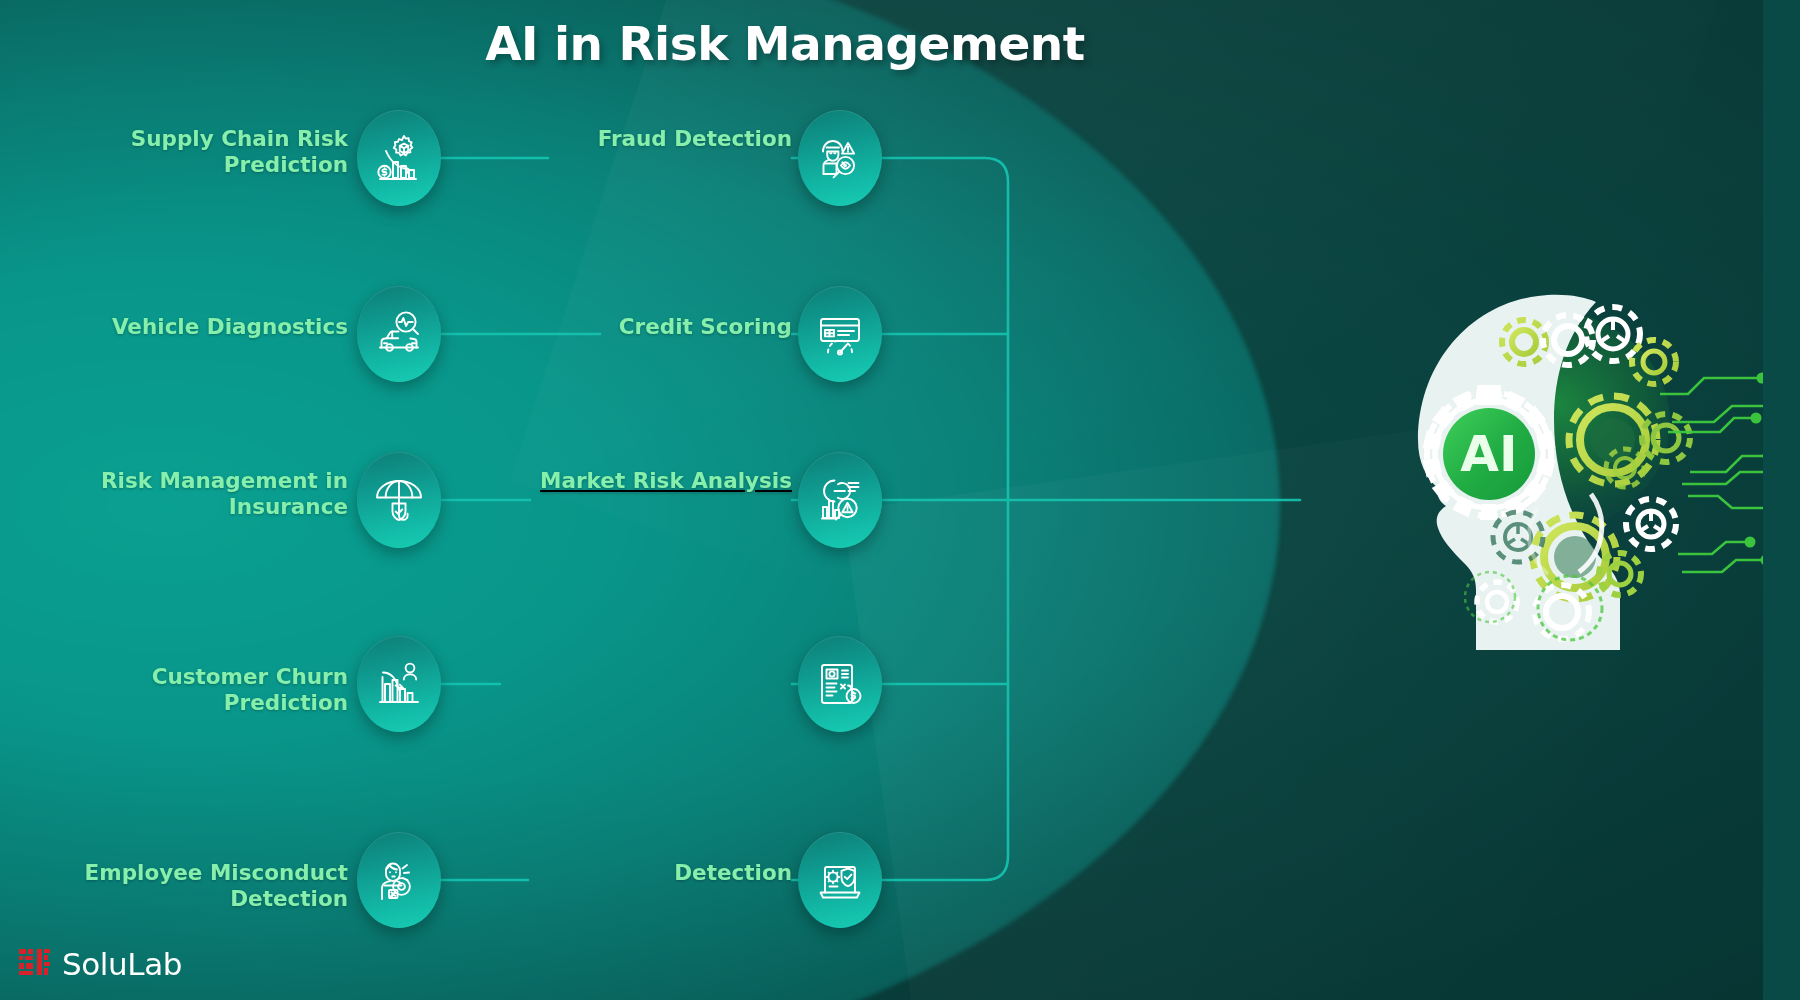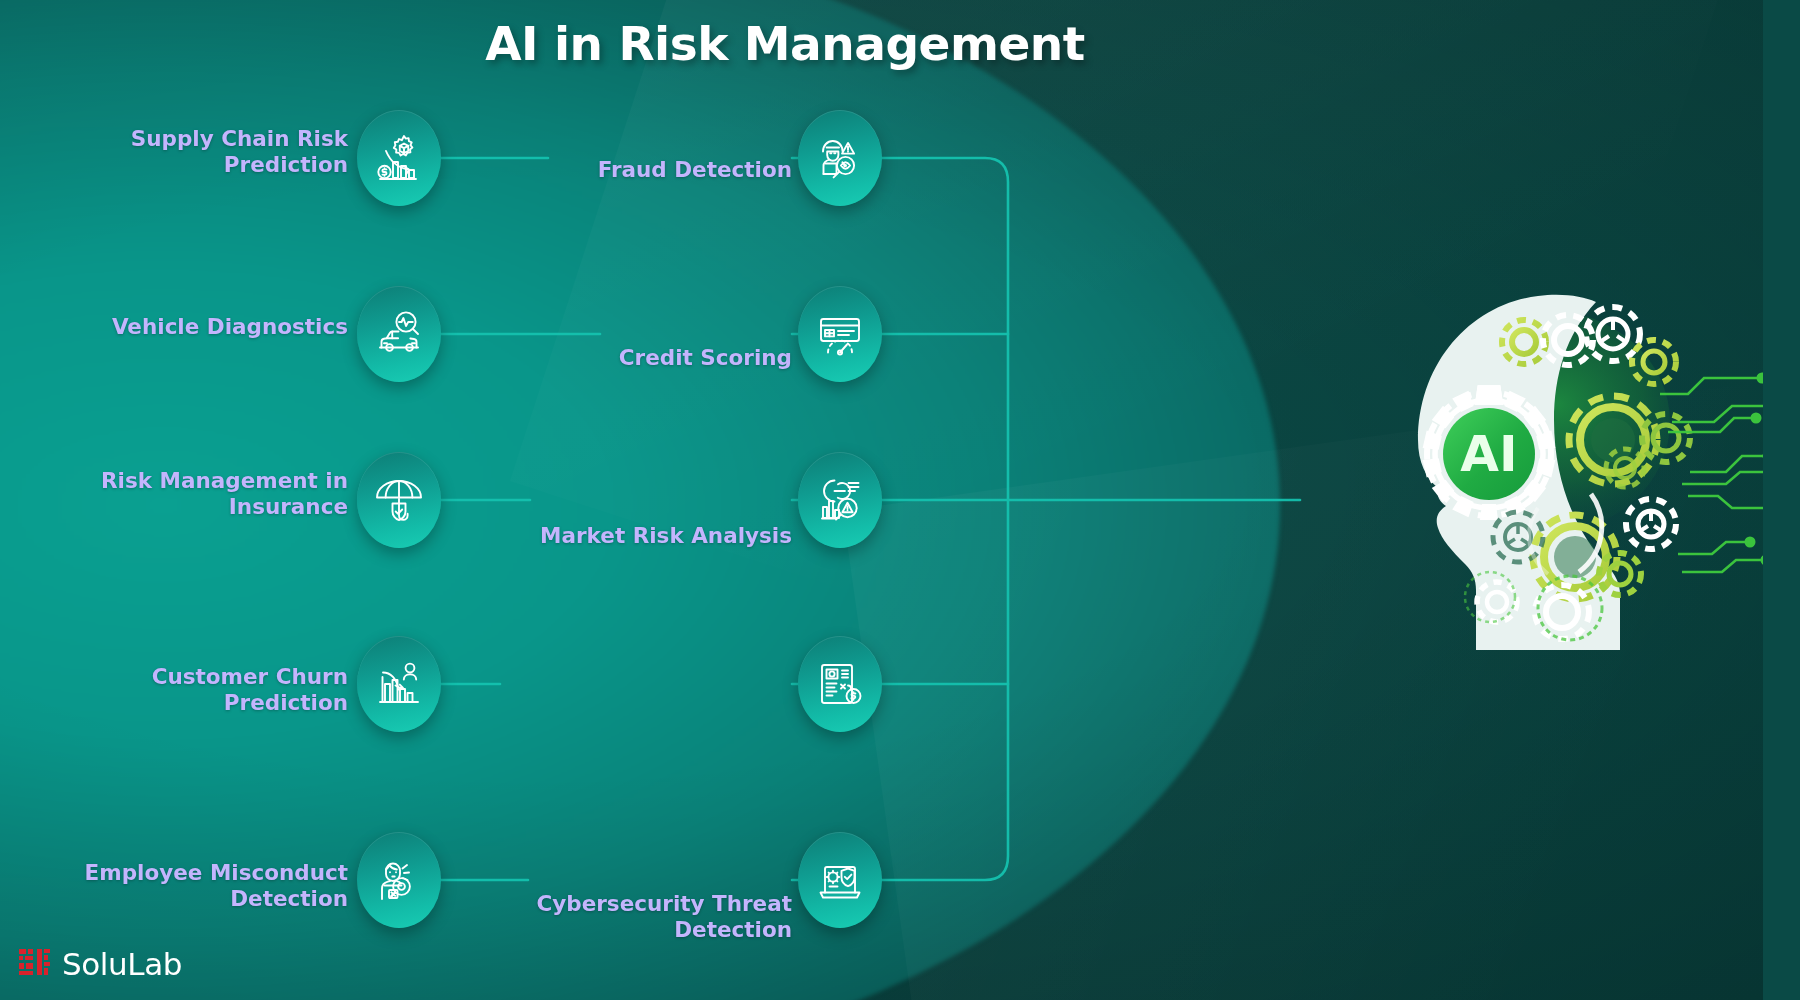--- a/index.html
+++ b/index.html
@@ -30,23 +30,23 @@
 
   
   .title { position:absolute; left:0; top:16px; width:1570px; text-align:center;
     font-size:47px; font-weight:bold; color:#ffffff; letter-spacing:-0.5px;
     text-shadow:3px 4px 7px rgba(0,0,0,0.30);
     font-family:"DejaVu Sans", sans-serif; }
 
   
   .wires { position:absolute; left:0; top:0; width:1800px; height:1000px; }
   .col-a { position:absolute; }
-  .col-b { position:absolute;margin-top:31px; }
-
-  .lbl { color:#c4b5fd; font-size:21.5px; font-weight:bold; line-height:1.22;
+  .col-b { position:absolute; }
+
+  .lbl { color:#86efac; font-size:21.5px; font-weight:bold; line-height:1.22;
     font-family:"DejaVu Sans", sans-serif; text-shadow:0 1px 3px rgba(0,0,0,0.28); }
   .lbl.r { text-align:right; }
   .lbl.l { text-align:right; }
 
   .bubble { position:absolute; width:84px; height:96px; border-radius:50%;
     background:linear-gradient(168deg,#0d7e76 0%,#0f9b90 38%,#13bda9 78%,#19cdb4 100%);
     box-shadow:0 6px 16px rgba(0,0,0,0.30), inset 0 1px 0 rgba(255,255,255,0.10);
     display:flex; align-items:center; justify-content:center; }
   .bubble svg { display:block; }
   .bubble svg * { vector-effect:non-scaling-stroke; }
@@ -181,21 +181,21 @@
   <div class="bubble" style="left:357px;top:452px;">
     <svg width="54" height="54" viewBox="0 0 54 54" fill="none" stroke="#fff" stroke-width="1.9" stroke-linecap="round" stroke-linejoin="round">
       <path d="M5 24.5C5 15.4 14.8 8 27 8s22 7.4 22 16.5z"></path>
       <path d="M27 8v16.5"></path>
       <path d="M13.6 24.5C13.6 15.4 19.6 8 27 8s13.4 7.4 13.4 16.5"></path>
       <path d="M27 26v16.5a4.3 4.3 0 008.6 0v-1.8"></path>
       <path d="M20.5 30.5h13v8c0 4-2.9 7.5-6.5 8.5-3.6-1-6.5-4.5-6.5-8.5z"></path>
       <path d="M23.7 38.5l2.3 2.3 4.2-4.3"></path>
     </svg>
   </div>
-  <div class="col-b" style="left:476px;top:492px;width:316px;">
+  <div class="col-b" style="left:476px;top:468px;width:316px;text-decoration:underline;">
     <div class="lbl l">
       <div>Market Risk Analysis</div>
     </div>
   </div>
   <div class="bubble" style="left:798px;top:452px;">
     <svg width="52" height="52" viewBox="0 0 52 52" fill="none" stroke="#fff" stroke-width="1.9" stroke-linecap="round" stroke-linejoin="round">
       <path d="M20.5 6.5a10.5 10.5 0 100 21"></path>
       <path d="M24 10.2a8 8 0 11-.2 13.6"></path>
       <path d="M20.5 17h10.4"></path>
       <path d="M34.5 9h10M34.5 13h10M34.5 17h6.5"></path>
@@ -265,21 +265,20 @@
       <path d="M29.5 14.5 L34 11M31 19 L36 18.5M30 24 L34.5 26"></path>
       <circle cx="28.5" cy="32.5" r="8.4"></circle>
       <path d="M22.5 38.5 L17 44"></path>
       <circle cx="28.5" cy="32.5" r="3.4"></circle>
       <rect x="16" y="36" width="8.5" height="8" rx="1"></rect>
       <path d="M18.3 38.3 L22.2 41.8 M22.2 38.3 L18.3 41.8"></path>
     </svg>
   </div>
   <div class="col-b" style="left:460px;top:860px;width:332px;">
     <div class="lbl l">
-      <div>Cybersecurity Threat</div>
       <div>Detection</div>
     </div>
   </div>
   <div class="bubble" style="left:798px;top:832px;">
     <svg width="52" height="52" viewBox="0 0 52 52" fill="none" stroke="#fff" stroke-width="1.9" stroke-linecap="round" stroke-linejoin="round">
       <path d="M11 38.5V15a2 2 0 012-2h26a2 2 0 012 2v23.5"></path>
       <path d="M6.5 38.5h39l-2.5 5h-34z"></path>
       <path d="M34 14.5l6.5 2.4v6.4c0 4.2-2.7 7.6-6.5 8.9-3.8-1.3-6.5-4.7-6.5-8.9v-6.4z"></path>
       <path d="M30.8 22.8 l2.4 2.4 4.2-4.6"></path>
       <circle cx="19" cy="23" r="4.6"></circle>

